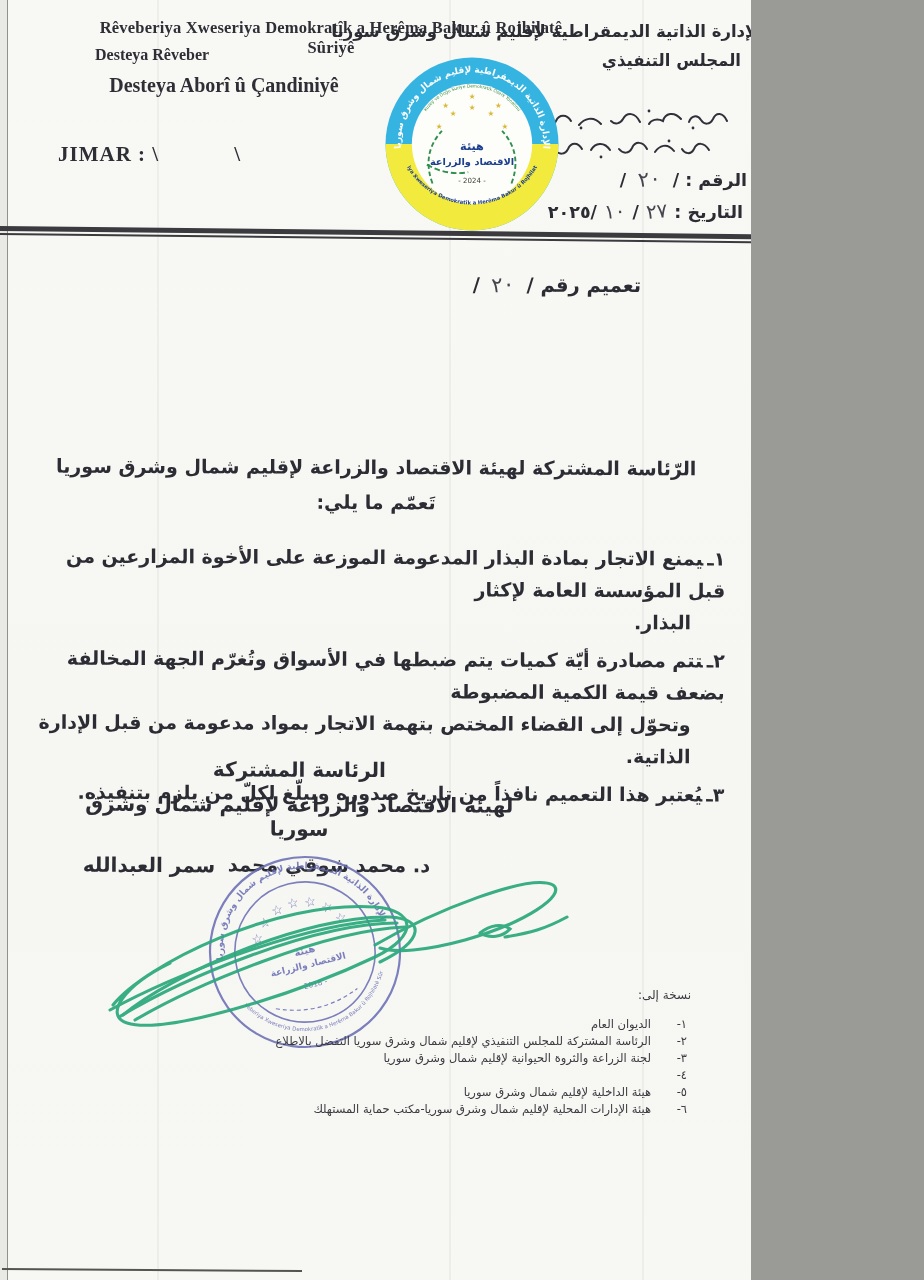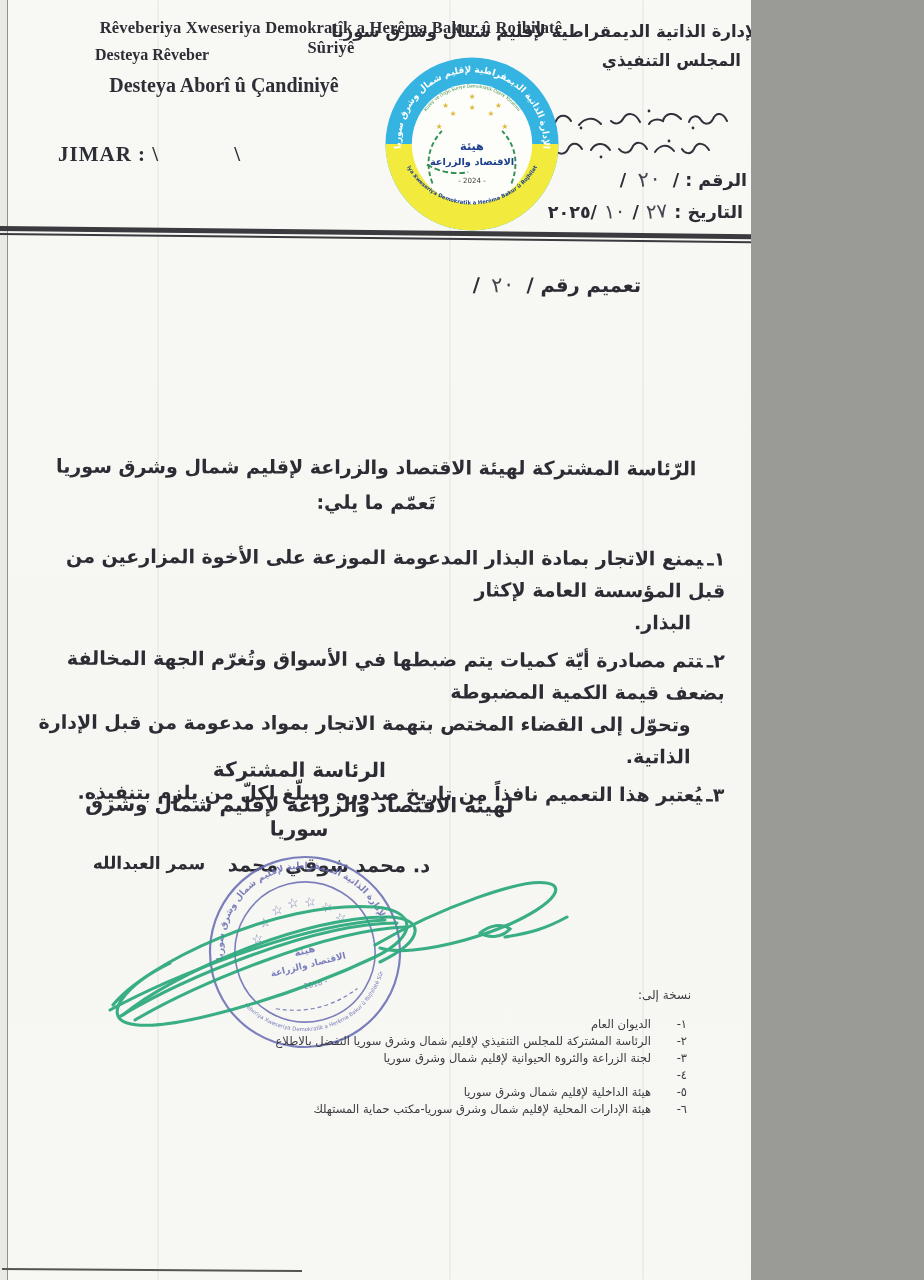--- a/index.html
+++ b/index.html
@@ -51,21 +51,21 @@
   .item{margin-bottom:6px;}
   .item .cont{display:block;margin-right:34px;}
   .item .cont:empty{display:none;}
   .item .num{margin-left:4px;}
 
   
   .sig{position:absolute;left:60px;top:758px;width:480px;text-align:center;direction:rtl;font-weight:bold;}
   .sig-l1{font-size:20px;}
   .sig-l2{font-size:20px;margin-top:11px;}
   .sig-names{position:relative;height:30px;margin-top:13px;}
-  .name-a{position:absolute;left:15px;width:150px;text-align:center;font-size:17px;}
+  .name-a{position:absolute;left:15px;width:150px;text-align:center;font-size:20px;}
   .name-b{position:absolute;left:150px;width:240px;text-align:center;font-size:19.5px;}
 
   .stamp{position:absolute;left:205px;top:852px;transform:rotate(-14deg);opacity:.88;}
   .green-sign{position:absolute;left:75px;top:845px;}
 
   
   .copies-title{position:absolute;right:60px;top:988px;font-size:12px;direction:rtl;color:#3a3a40;}
   .copies{position:absolute;right:64px;top:1016px;direction:rtl;color:#3a3a40;}
   .copy-row{display:flex;direction:rtl;font-size:11.5px;line-height:17px;}
   .copy-num{width:26px;flex:0 0 26px;}

